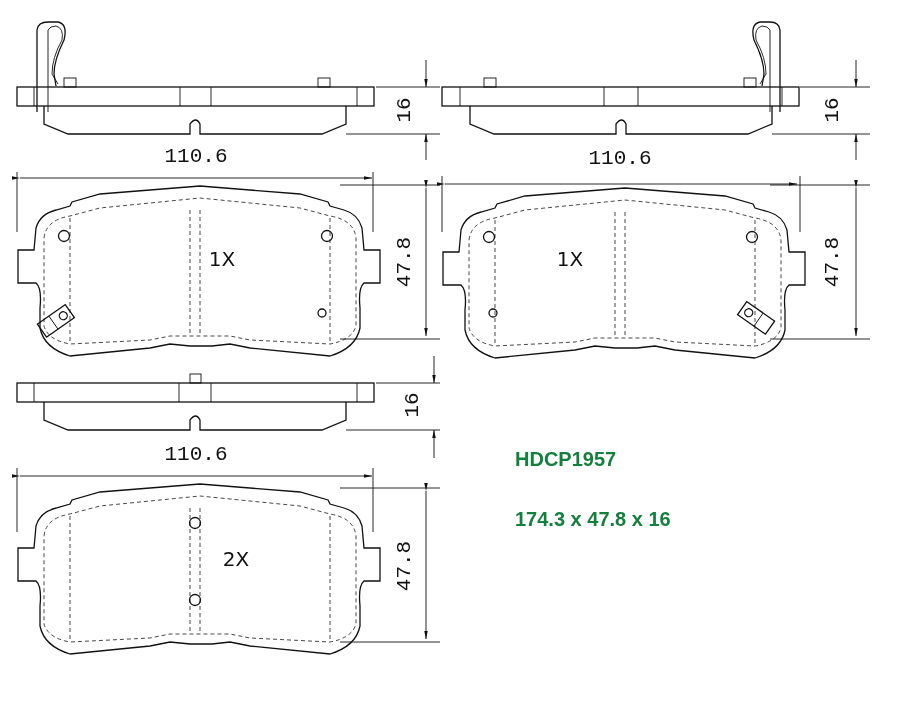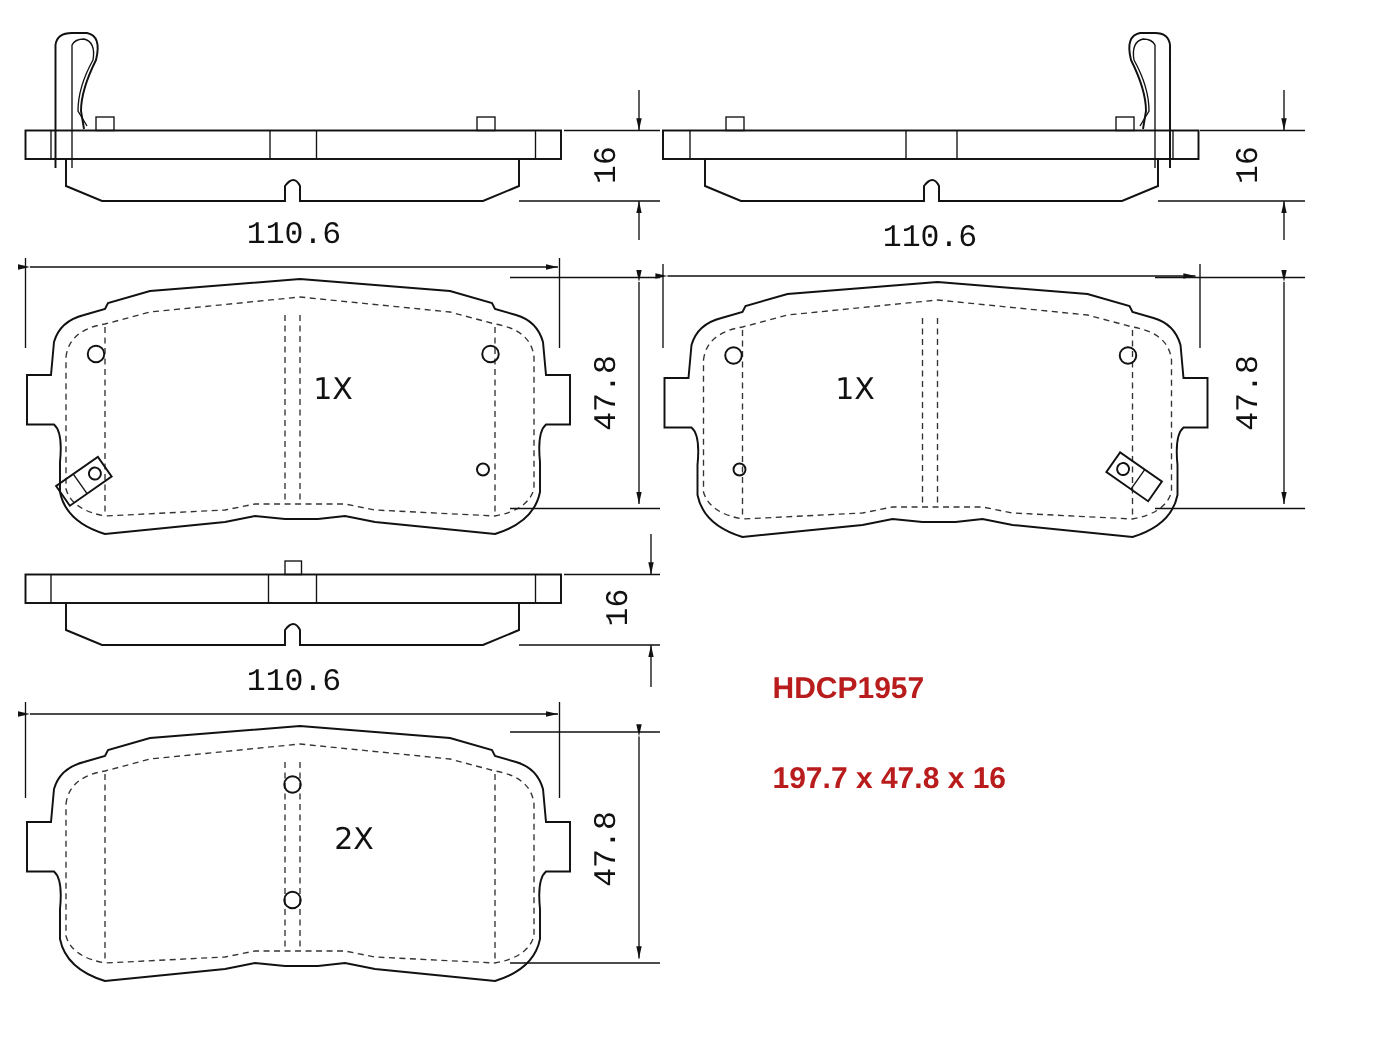--- a/index.html
+++ b/index.html
@@ -3,21 +3,21 @@
 <meta charset="utf-8">
 <style>
   html,body{margin:0;padding:0;background:#fff;}
   body{width:920px;height:701px;position:relative;overflow:hidden;font-family:"DejaVu Serif",serif;}
   svg{position:absolute;left:0;top:0;}
   .ln{fill:none;stroke:#111;stroke-width:1.3;}
   .thin{fill:none;stroke:#111;stroke-width:0.9;}
   .dash{fill:none;stroke:#333;stroke-width:0.9;stroke-dasharray:4 3;}
   .dimtxt{font-family:"Liberation Mono","DejaVu Sans Mono",monospace;font-size:21px;fill:#111;}
   .qty{font-family:"DejaVu Sans",sans-serif;font-size:20px;fill:#111;}
-  .label{position:absolute;font-family:"Liberation Sans",sans-serif;font-weight:bold;font-size:20px;color:#b91c1c;}
+  .label{position:absolute;font-family:"Liberation Sans",sans-serif;font-weight:bold;font-size:20px;color:#15803d;}
 </style>
 </head>
 <body>
 
 <svg width="920" height="701" viewBox="0 0 920 701">
   <defs>
     <marker id="arr" markerWidth="10" markerHeight="6" refX="9" refY="3" orient="auto">
       <path d="M0,1 L9,3 L0,5 Z" fill="#111"></path>
     </marker>
 
@@ -136,13 +136,13 @@
     <circle class="ln" cx="195" cy="600" r="5.5"></circle>
     <text class="qty" x="236" y="566" text-anchor="middle">2X</text>
     <line class="thin" x1="340" y1="488" x2="440" y2="488"></line>
     <line class="thin" x1="340" y1="642" x2="440" y2="642"></line>
     <line class="thin" x1="426" y1="491" x2="426" y2="639" marker-start="url(#arr)" marker-end="url(#arr)"></line>
     <text class="dimtxt" transform="translate(410,566) rotate(-90)" text-anchor="middle">47.8</text>
   </g>
 </svg>
 
 <div class="label" style="left:515px;top:448px;">HDCP1957</div>
-<div class="label" style="left:515px;top:508px;">197.7 x 47.8 x 16</div>
+<div class="label" style="left:515px;top:508px;">174.3 x 47.8 x 16</div>
 
 </body></html>

